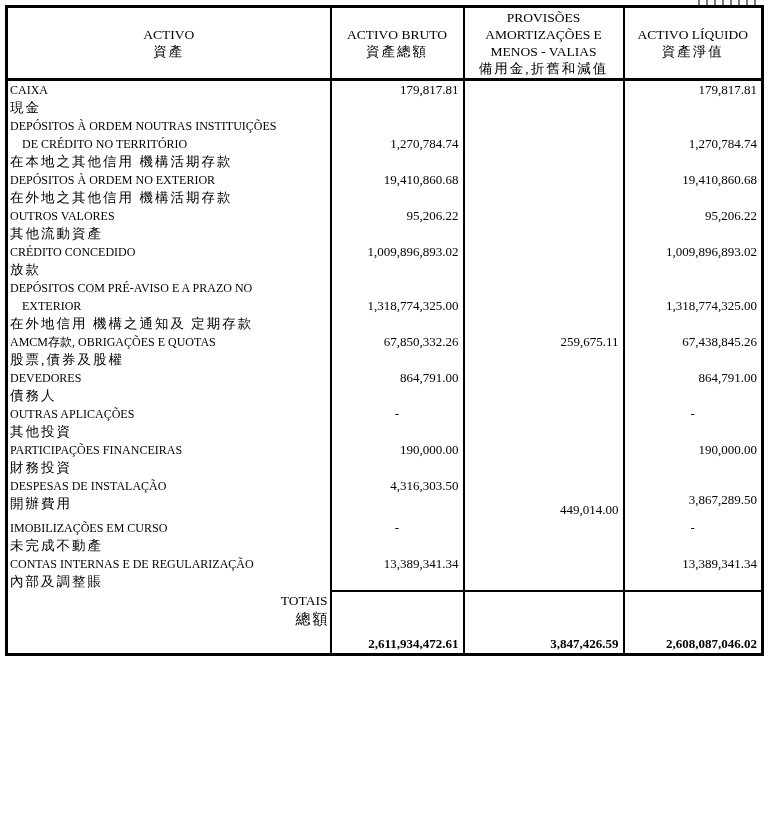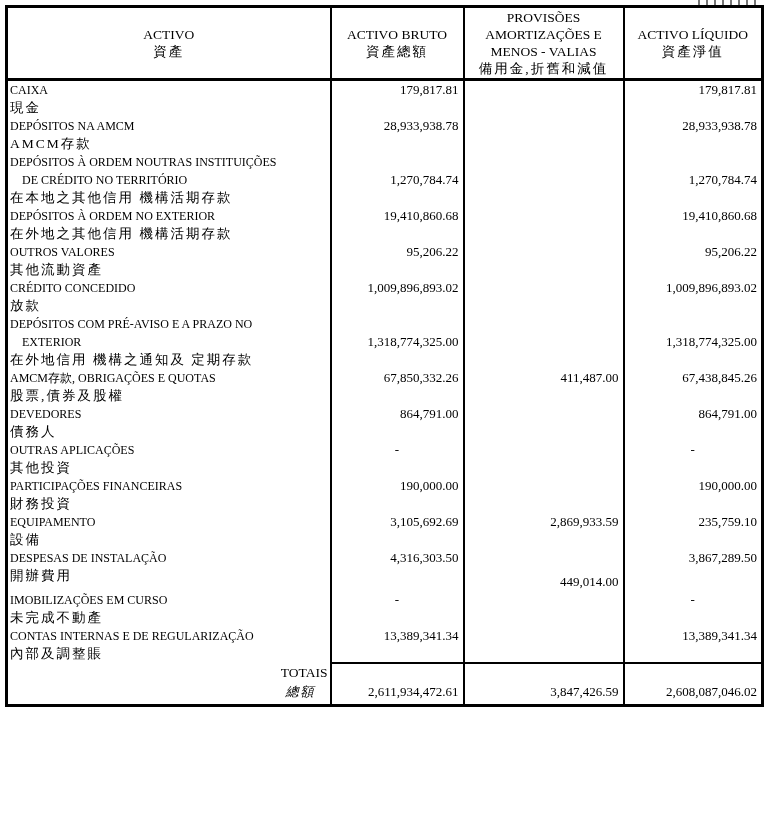--- a/index.html
+++ b/index.html
@@ -36,22 +36,22 @@
   .pt-line{font-size:12px;line-height:18px;white-space:nowrap;}
   .pt-line.cont{padding-left:12px;}
   .label-cell{padding-left:2px;}
   .label-zh{font-size:13.5px;line-height:18px;white-space:nowrap;}
   td.num-cell{text-align:right;}
   .num{font-size:13px;line-height:18px;padding-right:4px;}
   .num.dash{text-align:center;padding-right:0;}
   tfoot td{border-top:2.5px solid #000;height:40px;}
   tfoot td.totals-label{border-top:none;text-align:right;margin-top:16px;}
   .totals-pt{font-size:13.5px;line-height:19px;padding-right:2px;}
-  .totals-zh{font-size:13px;line-height:19px;padding-right:14px;font-style:italic;}
-  tfoot .num{font-weight:normal;line-height:19px;padding-top:18px;}
+  .totals-zh{font-size:15px;line-height:19px;}
+  tfoot .num{font-weight:bold;line-height:19px;padding-top:9px;margin-top:33px;}
 </style>
 </head>
 <body>
 
 <div class="page">
   <div class="artifact"></div>
 
   <table class="bal">
     <colgroup>
         <col class="c1">
@@ -95,37 +95,20 @@
       <td class="num-cell">
             <div class="num" style="padding-top: 0px;"></div>
           </td>
       <td class="num-cell">
             <div class="num" style="padding-top: 0px;">179,817.81</div>
           </td>
     </tr>
         <tr>
       <td class="label-cell">
         <div>
-              <div class="pt-line">DEPÓSITOS NA AMCM</div>
-            </div>
-        <div class="label-zh zh">AMCM存款</div>
-      </td>
-      <td class="num-cell">
-            <div class="num" style="padding-top: 0px;">28,933,938.78</div>
-          </td>
-      <td class="num-cell">
-            <div class="num" style="padding-top: 0px;"></div>
-          </td>
-      <td class="num-cell">
-            <div class="num" style="padding-top: 0px;">28,933,938.78</div>
-          </td>
-    </tr>
-        <tr>
-      <td class="label-cell">
-        <div>
               <div class="pt-line">DEPÓSITOS À ORDEM NOUTRAS INSTITUIÇÕES</div>
               <div class="pt-line cont">DE CRÉDITO NO TERRITÓRIO</div>
             </div>
         <div class="label-zh zh">在本地之其他信用 機構活期存款</div>
       </td>
       <td class="num-cell">
             <div class="num" style="padding-top: 18px;">1,270,784.74</div>
           </td>
       <td class="num-cell">
             <div class="num" style="padding-top: 18px;"></div>
@@ -207,21 +190,21 @@
       <td class="label-cell">
         <div>
               <div class="pt-line">AMCM存款, OBRIGAÇÕES E QUOTAS</div>
             </div>
         <div class="label-zh zh">股票,債券及股權</div>
       </td>
       <td class="num-cell">
             <div class="num" style="padding-top: 0px;">67,850,332.26</div>
           </td>
       <td class="num-cell">
-            <div class="num" style="padding-top: 0px;">411,487.00</div>
+            <div class="num" style="padding-top: 0px;">259,675.11</div>
           </td>
       <td class="num-cell">
             <div class="num" style="padding-top: 0px;">67,438,845.26</div>
           </td>
     </tr>
         <tr>
       <td class="label-cell">
         <div>
               <div class="pt-line">DEVEDORES</div>
             </div>
@@ -267,49 +250,32 @@
       <td class="num-cell">
             <div class="num" style="padding-top: 0px;"></div>
           </td>
       <td class="num-cell">
             <div class="num" style="padding-top: 0px;">190,000.00</div>
           </td>
     </tr>
         <tr>
       <td class="label-cell">
         <div>
-              <div class="pt-line">EQUIPAMENTO</div>
-            </div>
-        <div class="label-zh zh">設備</div>
-      </td>
-      <td class="num-cell">
-            <div class="num" style="padding-top: 0px;">3,105,692.69</div>
-          </td>
-      <td class="num-cell">
-            <div class="num" style="padding-top: 0px;">2,869,933.59</div>
-          </td>
-      <td class="num-cell">
-            <div class="num" style="padding-top: 0px;">235,759.10</div>
-          </td>
-    </tr>
-        <tr>
-      <td class="label-cell">
-        <div>
               <div class="pt-line">DESPESAS DE INSTALAÇÃO</div>
             </div>
         <div class="label-zh zh">開辦費用</div>
       </td>
       <td class="num-cell">
             <div class="num" style="padding-top: 0px;">4,316,303.50</div>
           </td>
       <td class="num-cell">
             <div class="num" style="padding-top: 0px; margin-top: 24px;">449,014.00</div>
           </td>
       <td class="num-cell">
-            <div class="num" style="padding-top: 0px;">3,867,289.50</div>
+            <div class="num" style="padding-top: 0px; margin-top: 14px;">3,867,289.50</div>
           </td>
     </tr>
         <tr>
       <td class="label-cell">
         <div>
               <div class="pt-line">IMOBILIZAÇÕES EM CURSO</div>
             </div>
         <div class="label-zh zh">未完成不動產</div>
       </td>
       <td class="num-cell">

